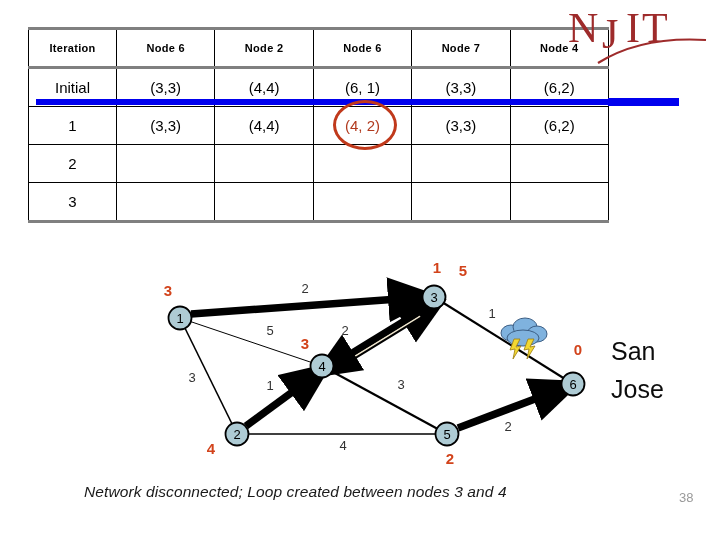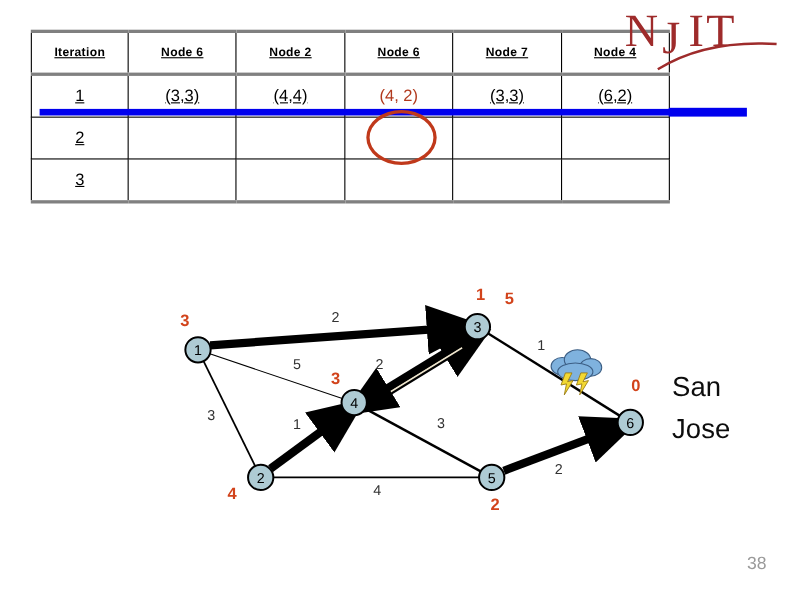--- a/index.html
+++ b/index.html
@@ -37,21 +37,20 @@
     z-index: 10;
   }
   #dv-table col.c-iter { width: 88px; }
   #dv-table col.c-node { width: 98.4px; }
   #dv-table td, #dv-table th {
     border: 1px solid #000000;
     padding: 0;
     text-align: center;
     vertical-align: middle;
     background: #ffffff;
-    text-decoration: underline;
   }
   #dv-table thead th {
     height: 36px;
     font-size: 11px;
     font-weight: bold;
     color: #000000;
     letter-spacing: 0.3px;
     border-top: 3px solid #808080;
   }
   #dv-table tbody td {
@@ -118,22 +117,22 @@
     width: 600px;
     font-size: 15.5px;
     font-style: italic;
     font-weight: normal;
     color: #1a1a1a;
     letter-spacing: 0.1px;
     z-index: 15;
   }
   #page-number {
     position: absolute;
-    left: 679px; top: 504px;
-    font-size: 16px;
+    left: 679px; top: 490px;
+    font-size: 13px;
     color: #9a9a9a;
     z-index: 15;
   }
 
   
   .node-num { font-family: "Liberation Sans", sans-serif; font-size: 13px; fill: #000; text-anchor: middle; }
   .dist-lbl { font-family: "Liberation Sans", sans-serif; font-size: 15px; font-weight: bold; fill: #D2431B; text-anchor: middle; }
   .cost-lbl { font-family: "Liberation Sans", sans-serif; font-size: 13px; fill: #333333; text-anchor: middle; }
   .city-lbl { font-family: "Liberation Sans", sans-serif; font-size: 25px; fill: #0d0d0d; }
 </style>
@@ -166,20 +165,28 @@
         <th>Iteration</th>
         <th>Node 6</th>
         <th>Node 2</th>
         <th>Node 6</th>
         <th>Node 7</th>
         <th>Node 4</th>
       </tr>
     </thead>
     <tbody>
       <tr>
+        <td class="iter-cell">Initial</td>
+        <td>(3,3)</td>
+        <td>(4,4)</td>
+        <td>(6, 1)</td>
+        <td>(3,3)</td>
+        <td>(6,2)</td>
+      </tr>
+      <tr>
         <td class="iter-cell">1</td>
         <td>(3,3)</td>
         <td>(4,4)</td>
         <td><span class="circled">(4, 2)</span></td>
         <td>(3,3)</td>
         <td>(6,2)</td>
       </tr>
       <tr>
         <td class="iter-cell">2</td>
         <td></td>
@@ -300,15 +307,16 @@
       <text class="dist-lbl" x="463" y="36">5</text>
     </g>
 
     <g>
       <text class="city-lbl" x="611" y="120">San</text>
       <text class="city-lbl" x="611" y="158">Jose</text>
     </g>
 
   </svg>
 
+  <div id="caption">Network disconnected;  Loop created between nodes 3 and 4</div>
   <div id="page-number">38</div>
 
 </div>
 
 </body></html>

